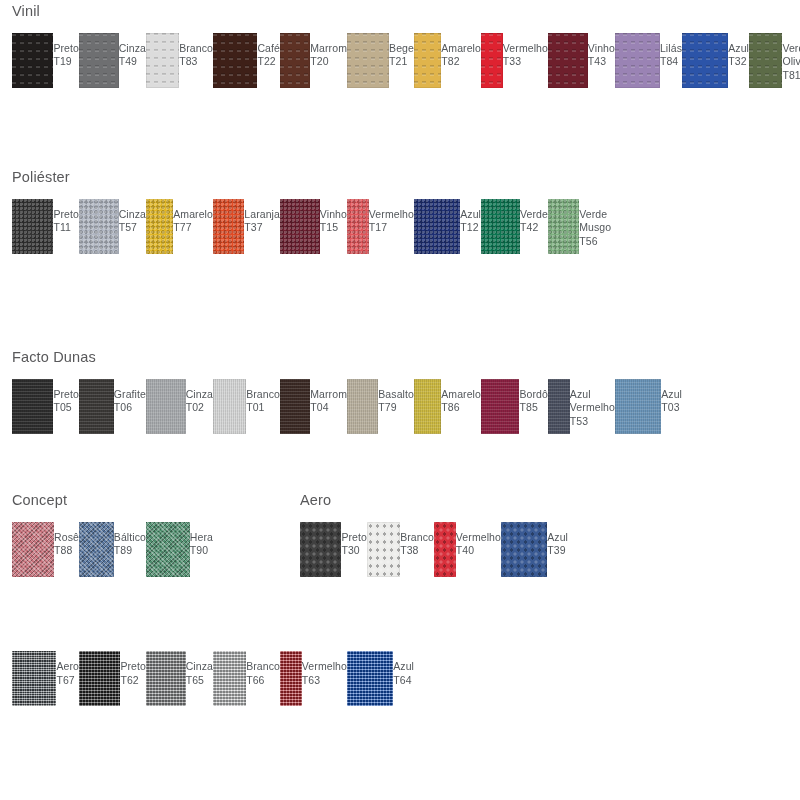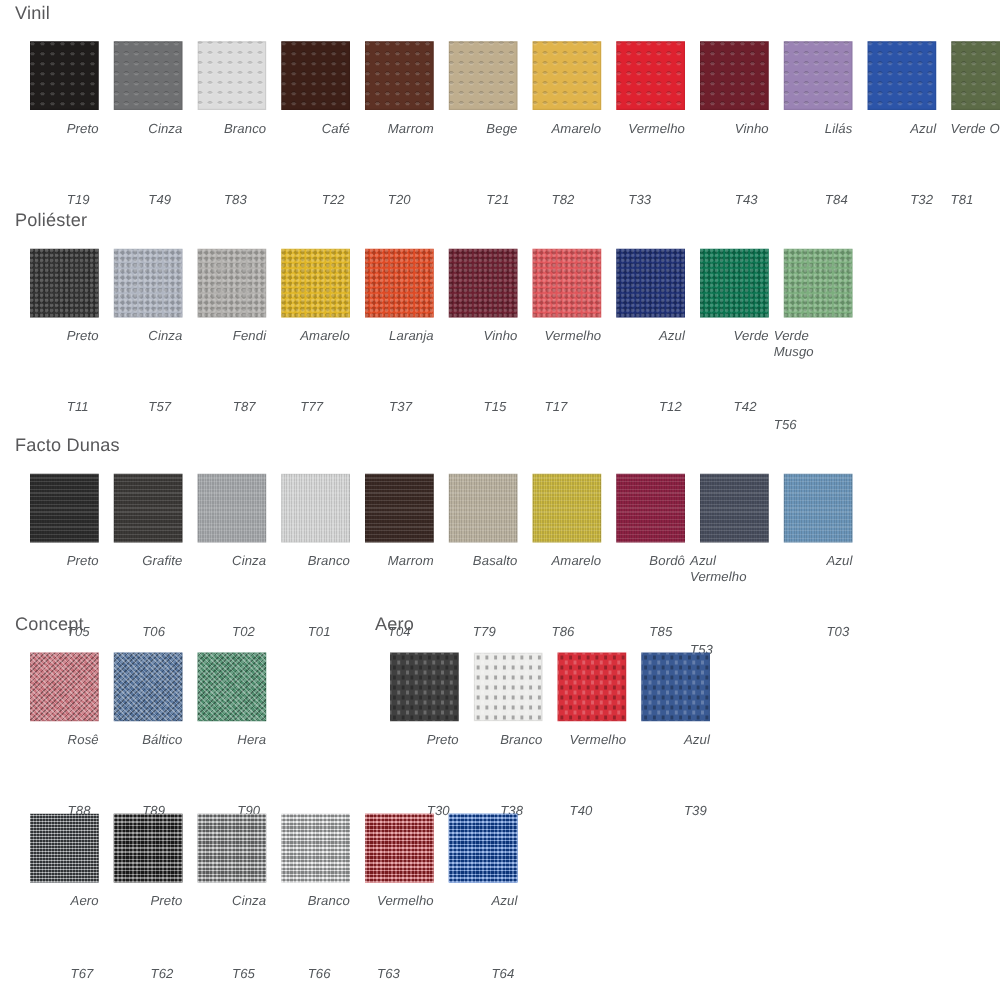--- a/index.html
+++ b/index.html
@@ -38,43 +38,41 @@
   .swatch-row {
     display: flex;
     align-items: flex-start;
     margin-left: 12px;
     margin-top: 14px;
   }
   .swatch-cell {
     width: 67px;
     flex: 0 0 67px;
     display: flex;
-    flex-direction: column;
-    align-items: flex-end;
-    font-style: italic;
+    flex-direction: row;
+    align-items: flex-start;
   }
   .swatch-chip {
     width: 55px;
     height: 55px;
     position: relative;
     overflow: hidden;
     box-sizing: border-box;
   }
   .swatch-label {
     margin-top: 9px;
     font-size: 10.5px;
     line-height: 13.5px;
     color: #53575b;
     letter-spacing: 0.1px;
     white-space: normal;
     max-width: 63px;
   }
   .swatch-label .code {
     display: block;
-    margin-top: 44px;
   }
 
   
   .tex-vinil::after {
     content: "";
     position: absolute;
     inset: 0;
     background-image:
       radial-gradient(ellipse 3px 2px at 2px 2px, rgba(255,255,255,0.17) 0 60%, transparent 62%),
       radial-gradient(ellipse 3px 2px at 6px 6px, rgba(0,0,0,0.16) 0 60%, transparent 62%);
@@ -200,24 +198,20 @@
       <div class="swatch-row">
         <div class="swatch-cell">
           <div class="swatch-chip edge-light tex-poli" style="background: rgb(52, 52, 52);"></div>
           <div class="swatch-label"><span>Preto</span><span class="code">T11</span></div>
         </div>
         <div class="swatch-cell">
           <div class="swatch-chip edge-light tex-poli" style="background: rgb(176, 182, 194);"></div>
           <div class="swatch-label"><span>Cinza</span><span class="code">T57</span></div>
         </div>
         <div class="swatch-cell">
-          <div class="swatch-chip edge-light tex-poli" style="background: rgb(178, 176, 173);"></div>
-          <div class="swatch-label"><span>Fendi</span><span class="code">T87</span></div>
-        </div>
-        <div class="swatch-cell">
           <div class="swatch-chip edge-light tex-poli" style="background: rgb(224, 182, 38);"></div>
           <div class="swatch-label"><span>Amarelo</span><span class="code">T77</span></div>
         </div>
         <div class="swatch-cell">
           <div class="swatch-chip edge-light tex-poli" style="background: rgb(224, 75, 37);"></div>
           <div class="swatch-label"><span>Laranja</span><span class="code">T37</span></div>
         </div>
         <div class="swatch-cell">
           <div class="swatch-chip edge-light tex-poli" style="background: rgb(108, 31, 48);"></div>
           <div class="swatch-label"><span>Vinho</span><span class="code">T15</span></div>

